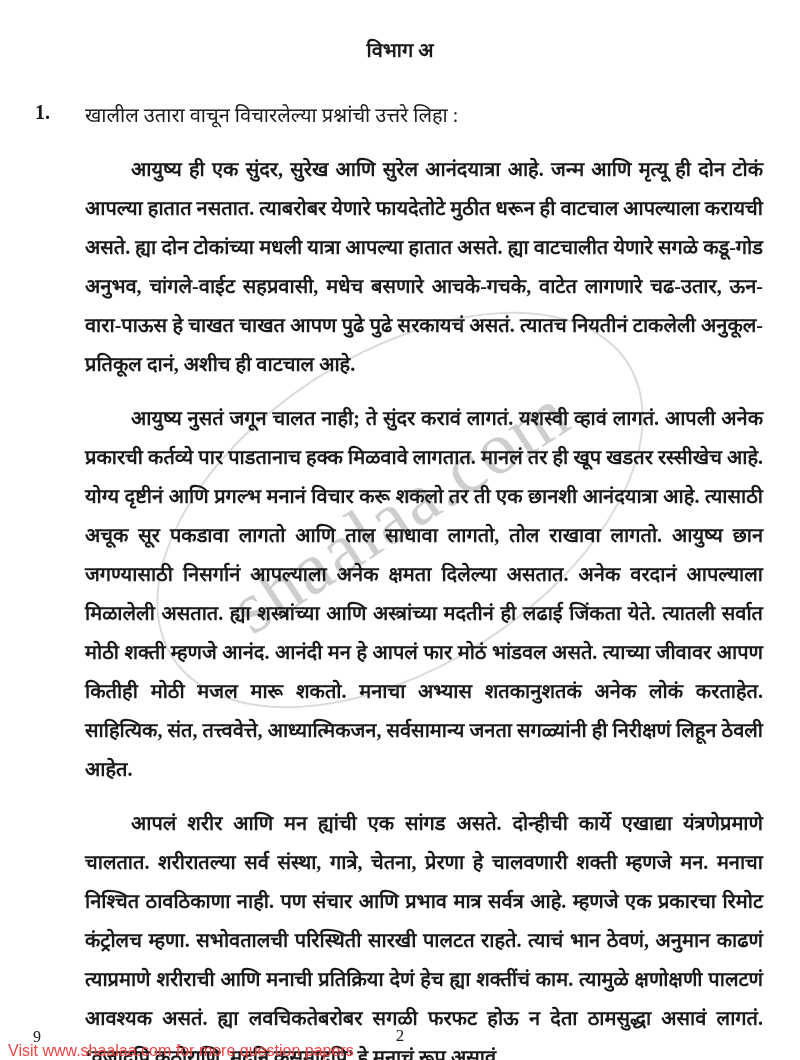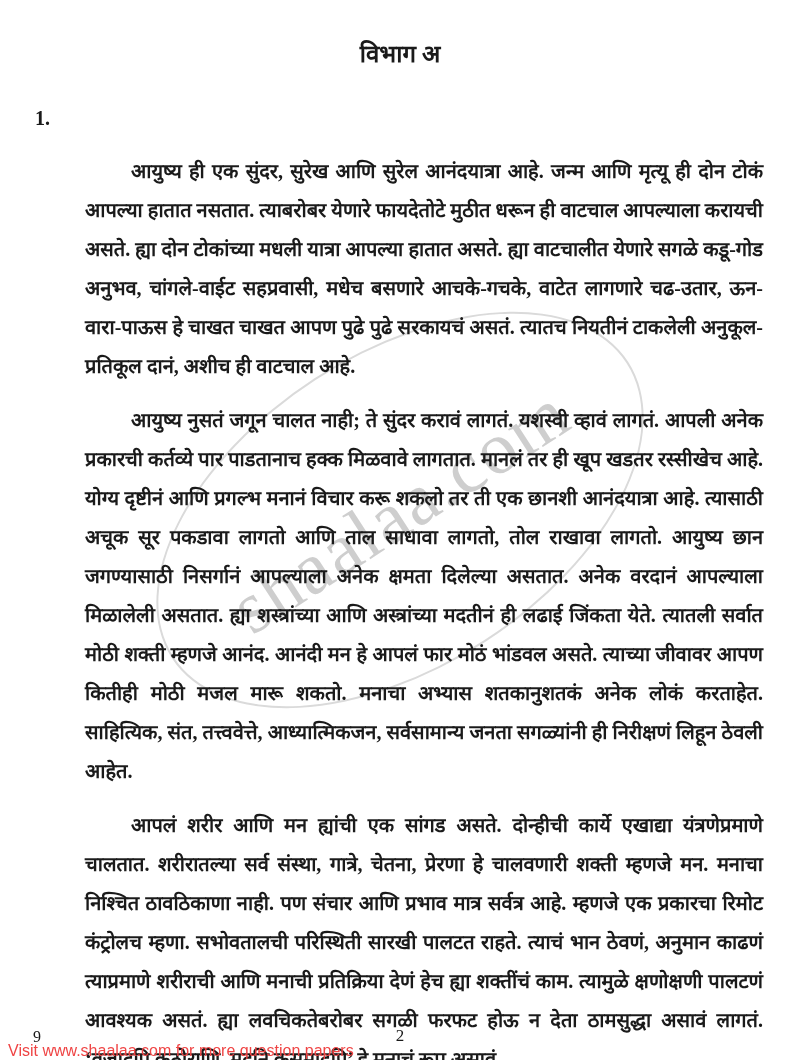--- a/index.html
+++ b/index.html
@@ -42,21 +42,21 @@
   }
   
   .content {
     position: relative;
     z-index: 1;
   }
   .section-title {
     margin: 0;
     padding-top: 36px;
     text-align: center;
-    font-size: 24px;
+    font-size: 20px;
     font-weight: bold;
   }
   .question-row {
     display: flex;
     margin: 38px 40px 0 35px;
     font-size: 20px;
   }
   .qnum {
     font-weight: bold;
     width: 50px;
@@ -110,20 +110,21 @@
   <div class="watermark">
     <span>shaalaa.com</span>
   </div>
 
   <div class="content">
 
     <h1 class="section-title">विभाग अ</h1>
 
     <div class="question-row">
       <span class="qnum">1.</span>
+      <span class="qtext">खालील उतारा वाचून विचारलेल्या प्रश्नांची उत्तरे लिहा :</span>
     </div>
 
     <div class="passage">
       <p class="para">आयुष्य ही एक सुंदर, सुरेख आणि सुरेल आनंदयात्रा आहे. जन्म आणि मृत्यू ही दोन टोकं आपल्या हातात नसतात. त्याबरोबर येणारे फायदेतोटे मुठीत धरून ही वाटचाल आपल्याला करायची असते. ह्या दोन टोकांच्या मधली यात्रा आपल्या हातात असते. ह्या वाटचालीत येणारे सगळे कडू-गोड अनुभव, चांगले-वाईट सहप्रवासी, मधेच बसणारे आचके-गचके, वाटेत लागणारे चढ-उतार, ऊन-वारा-पाऊस हे चाखत चाखत आपण पुढे पुढे सरकायचं असतं. त्यातच नियतीनं टाकलेली अनुकूल-प्रतिकूल दानं, अशीच ही वाटचाल आहे.</p>
       <p class="para">आयुष्य नुसतं जगून चालत नाही; ते सुंदर करावं लागतं. यशस्वी व्हावं लागतं. आपली अनेक प्रकारची कर्तव्ये पार पाडतानाच हक्क मिळवावे लागतात. मानलं तर ही खूप खडतर रस्सीखेच आहे. योग्य दृष्टीनं आणि प्रगल्भ मनानं विचार करू शकलो तर ती एक छानशी आनंदयात्रा आहे. त्यासाठी अचूक सूर पकडावा लागतो आणि ताल साधावा लागतो, तोल राखावा लागतो. आयुष्य छान जगण्यासाठी निसर्गानं आपल्याला अनेक क्षमता दिलेल्या असतात. अनेक वरदानं आपल्याला मिळालेली असतात. ह्या शस्त्रांच्या आणि अस्त्रांच्या मदतीनं ही लढाई जिंकता येते. त्यातली सर्वात मोठी शक्ती म्हणजे आनंद. आनंदी मन हे आपलं फार मोठं भांडवल असते. त्याच्या जीवावर आपण कितीही मोठी मजल मारू शकतो. मनाचा अभ्यास शतकानुशतकं अनेक लोकं करताहेत. साहित्यिक, संत, तत्त्ववेत्ते, आध्यात्मिकजन, सर्वसामान्य जनता सगळ्यांनी ही निरीक्षणं लिहून ठेवली आहेत.</p>
       <p class="para">आपलं शरीर आणि मन ह्यांची एक सांगड असते. दोन्हीची कार्ये एखाद्या यंत्रणेप्रमाणे चालतात. शरीरातल्या सर्व संस्था, गात्रे, चेतना, प्रेरणा हे चालवणारी शक्ती म्हणजे मन. मनाचा निश्चित ठावठिकाणा नाही. पण संचार आणि प्रभाव मात्र सर्वत्र आहे. म्हणजे एक प्रकारचा रिमोट कंट्रोलच म्हणा. सभोवतालची परिस्थिती सारखी पालटत राहते. त्याचं भान ठेवणं, अनुमान काढणं त्याप्रमाणे शरीराची आणि मनाची प्रतिक्रिया देणं हेच ह्या शक्तींचं काम. त्यामुळे क्षणोक्षणी पालटणं आवश्यक असतं. ह्या लवचिकतेबरोबर सगळी फरफट होऊ न देता ठामसुद्धा असावं लागतं. ‘वज्रादपि कठोराणि, मृदूनि कुसुमादपि’ हे मनाचं रूप असावं.</p>
     </div>
 
   </div>
 

